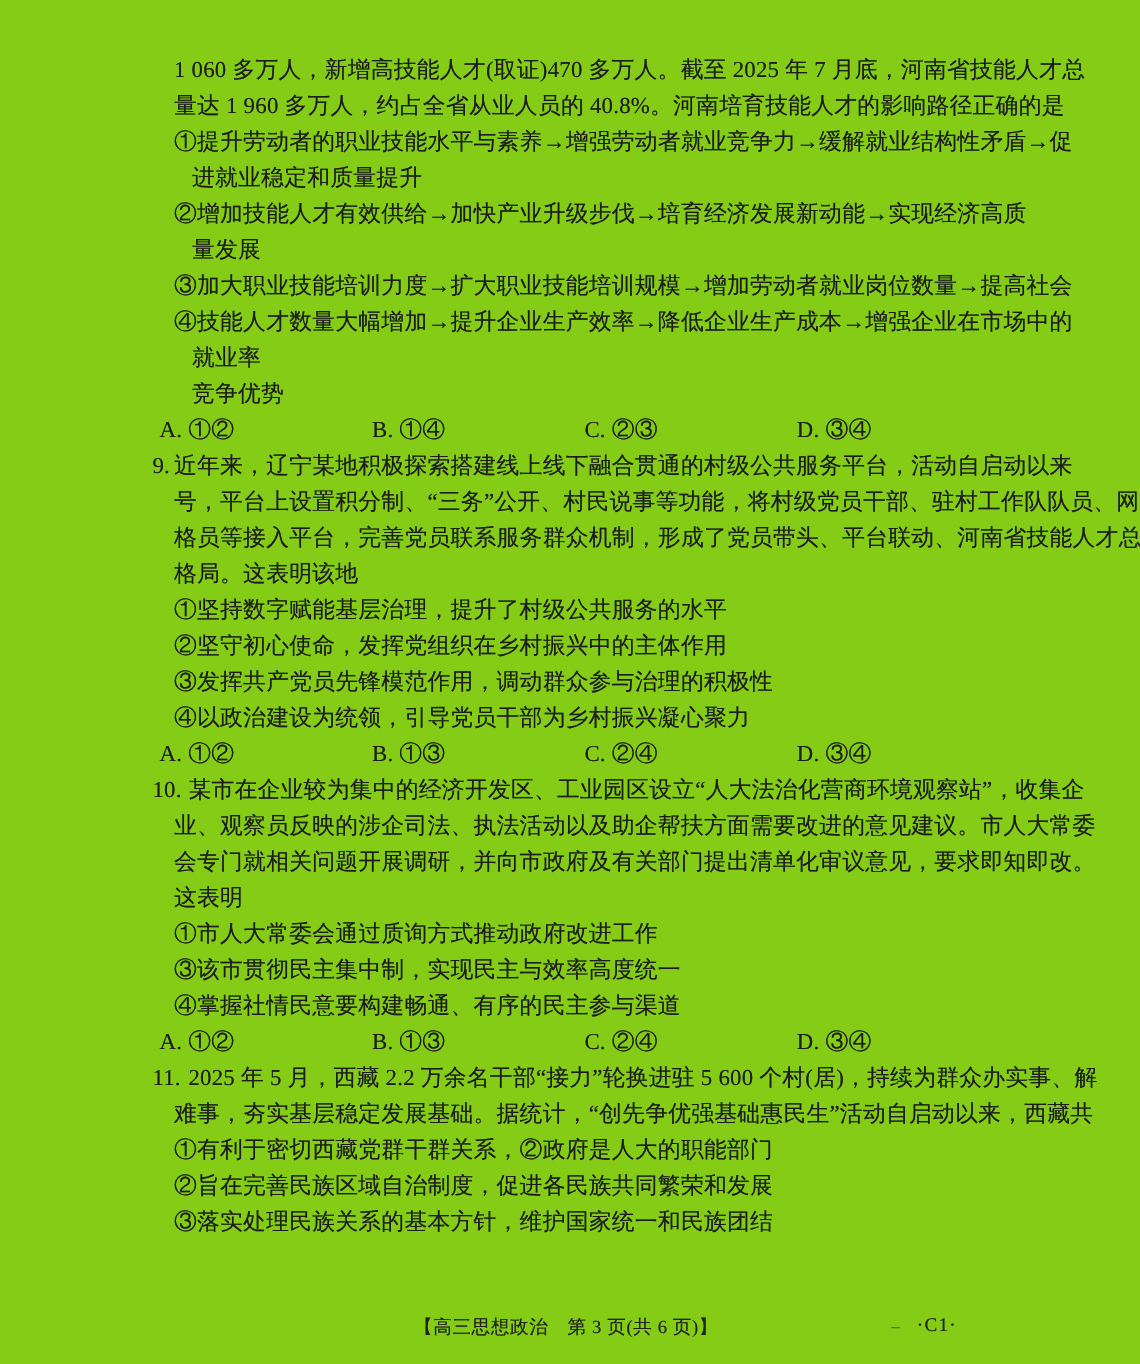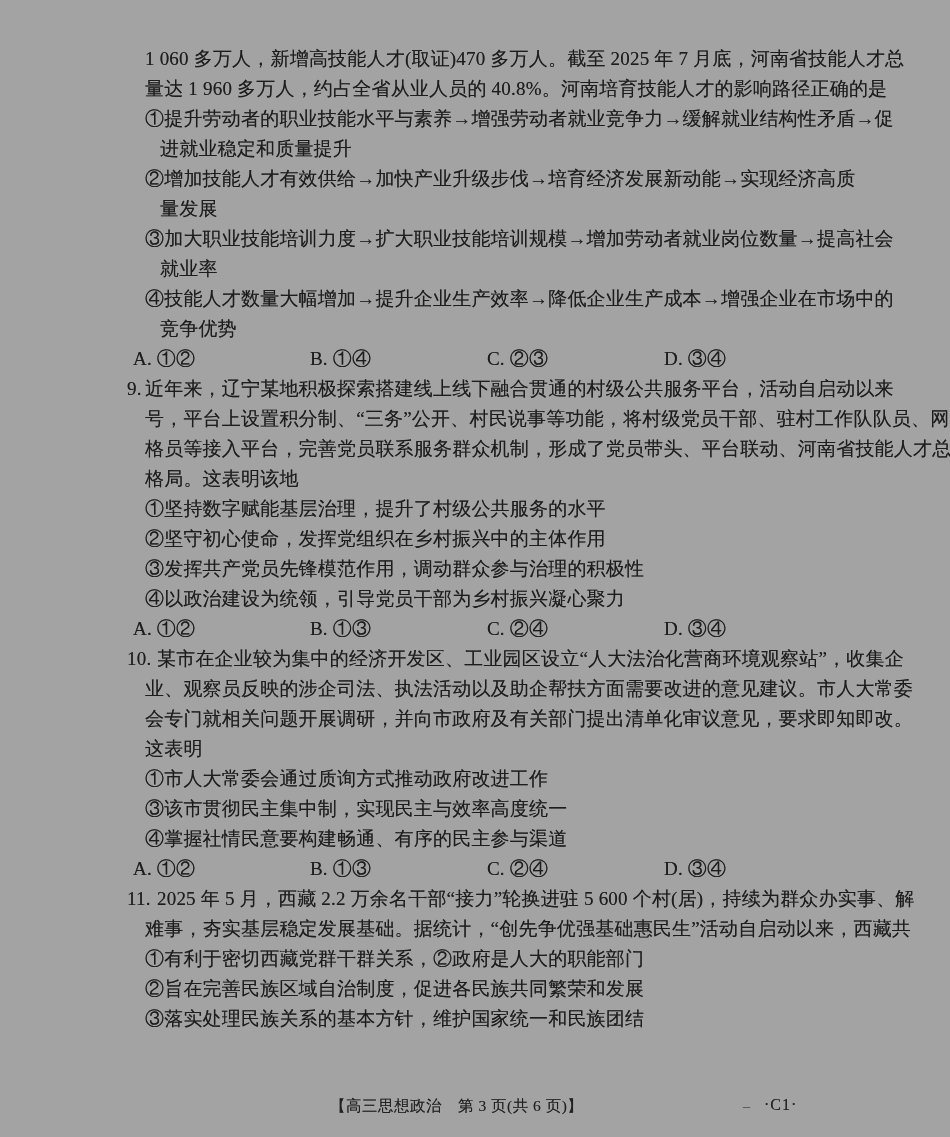--- a/index.html
+++ b/index.html
@@ -3,40 +3,40 @@
 <meta charset="utf-8">
 <style>
   html,body{margin:0;padding:0;}
   body{
     width:950px;height:1137px;
     background:#f4f4f2;
     font-family:"Liberation Serif","DejaVu Serif",serif;
   }
   .page{
     position:relative;width:950px;height:1137px;overflow:hidden;
-    background:#a3a3a3;color:#1d1d1d;
+    background:#84cc16;color:#1d1d1d;
   }
   .content{
     position:absolute;left:100px;top:44px;width:810px;
     font-size:19px;line-height:30px;letter-spacing:.2px;
     white-space:nowrap;
     text-shadow:0 0 .5px rgba(20,20,20,.55);
   }
   .line{height:30px;}
   .t{margin-left:45px;}          
   .w{margin-left:60px;}          
   .qfirst{margin-left:27px;}     
   .qfirst.n2{margin-left:27px;}  
   .qnum{display:inline-block;width:18px;}
   .n2 .qnum{width:30px;}
   .answers{margin-left:33px;display:flex;}
   .ans{display:inline-block;width:177px;}
   .ans:last-child{width:auto;}
   .footer-center{
-    position:absolute;left:330px;top:1096px;
+    position:absolute;left:345px;top:1096px;
     font-size:15.5px;letter-spacing:.5px;color:#222;
     text-shadow:0 0 .4px rgba(20,20,20,.5);
   }
   .footer-mark{
     position:absolute;left:743px;top:1094px;
     font-size:14px;color:#444;
   }
   .footer-right{
     position:absolute;left:764px;top:1096px;
     font-size:16px;letter-spacing:1px;color:#222;
@@ -49,22 +49,22 @@
 <div class="page">
   <div class="content">
 
     <div class="line t">1 060 多万人，新增高技能人才(取证)470 多万人。截至 2025 年 7 月底，河南省技能人才总</div>
     <div class="line t">量达 1 960 多万人，约占全省从业人员的 40.8%。河南培育技能人才的影响路径正确的是</div>
     <div class="line t">①提升劳动者的职业技能水平与素养→增强劳动者就业竞争力→缓解就业结构性矛盾→促</div>
     <div class="line w">进就业稳定和质量提升</div>
     <div class="line t">②增加技能人才有效供给→加快产业升级步伐→培育经济发展新动能→实现经济高质</div>
     <div class="line w">量发展</div>
     <div class="line t">③加大职业技能培训力度→扩大职业技能培训规模→增加劳动者就业岗位数量→提高社会</div>
+    <div class="line t">④技能人才数量大幅增加→提升企业生产效率→降低企业生产成本→增强企业在市场中的</div>
     <div class="line w">就业率</div>
-    <div class="line t">④技能人才数量大幅增加→提升企业生产效率→降低企业生产成本→增强企业在市场中的</div>
     <div class="line w">竞争优势</div>
     <div class="line answers">
       <span class="ans">A. ①②</span>
       <span class="ans">B. ①④</span>
       <span class="ans">C. ②③</span>
       <span class="ans">D. ③④</span>
     </div>
 
     <div class="line qfirst">
       <span class="qnum">9.</span><span>近年来，辽宁某地积极探索搭建线上线下融合贯通的村级公共服务平台，活动自启动以来</span>

